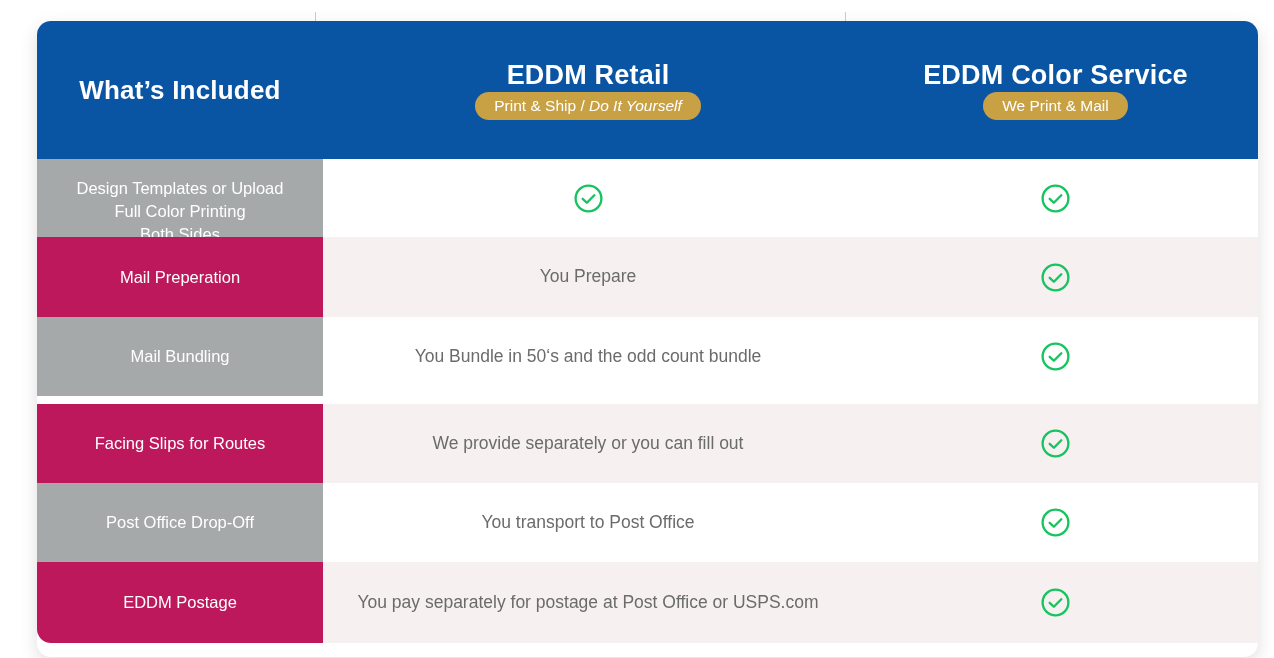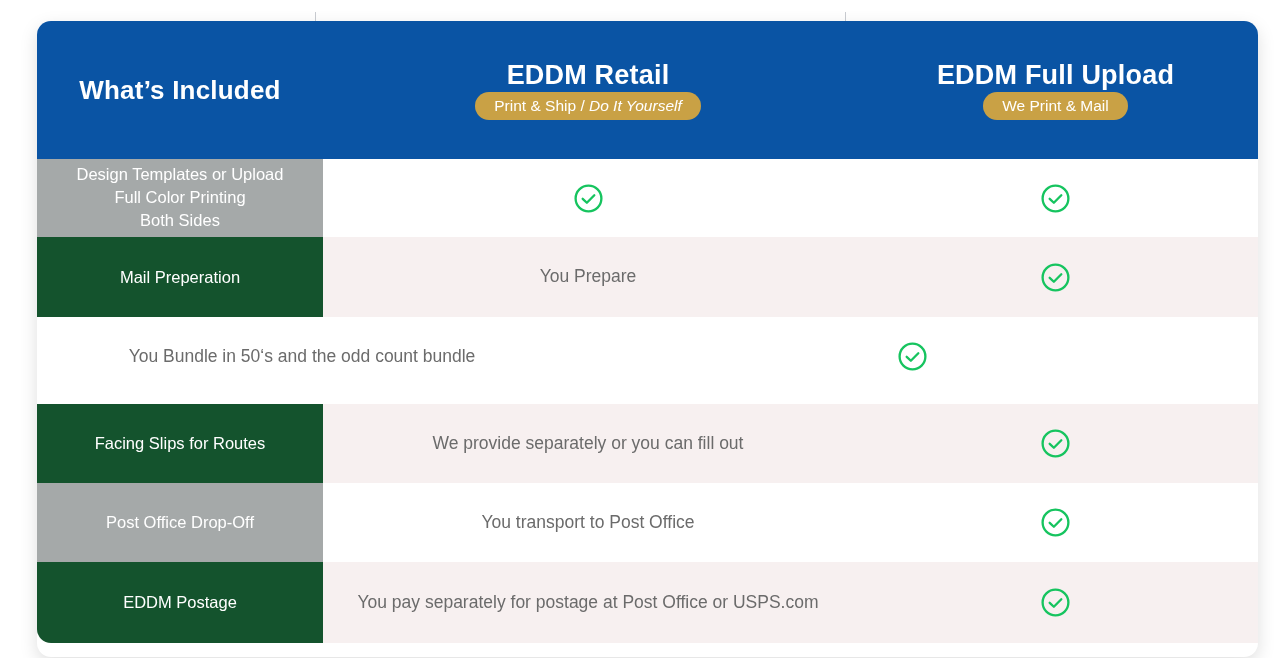--- a/index.html
+++ b/index.html
@@ -100,21 +100,21 @@
     flex: 0 0 286px;
     display: flex;
     align-items: center;
     justify-content: center;
     text-align: center;
     color: #ffffff;
     font-size: 16.5px;
     line-height: 1.38;
     padding: 0 10px;
   }
-  .row.dark  .cell-label { background: #14532d; }
+  .row.dark  .cell-label { background: #be185d; }
   .row.light .cell-label { background: #a5a9a9; }
 
   .cell-a, .cell-b {
     display: flex;
     align-items: center;
     justify-content: center;
     text-align: right;
     color: #6b6b6b;
     font-size: 17.5px;
     line-height: 1.36;
@@ -132,21 +132,21 @@
   .row.r0 { height: 78px; }
   .row.r1 { height: 80px; }
   .row.r2 { height: 79px; }
   .row.r3 { height: 79px; margin-top: 8px; }
   .row.r4 { height: 79px; }
   .row.r5 { height: 81px; }
 
   
   .row.r0 .cell-label {
     align-items: flex-start;
-    padding-top: 4px;
+    padding-top: 18px;
     overflow: hidden;
   }
 
   
   .row.r5 .cell-label { border-bottom-left-radius: 14px; }
 
   
   .check { display: block; width: 31px; height: 31px; }
 </style>
 </head>
@@ -164,21 +164,21 @@
       <div class="hcell label-col">
         <div class="h-title-left">What’s Included</div>
       </div>
 
       <div class="hcell col-a">
         <div class="h-title">EDDM Retail</div>
         <div class="badge"><span>Print &amp; Ship / </span><span class="ital">Do It Yourself</span></div>
       </div>
 
       <div class="hcell col-b">
-        <div class="h-title">EDDM Full Upload</div>
+        <div class="h-title">EDDM Color Service</div>
         <div class="badge"><span>We Print &amp; Mail</span></div>
       </div>
 
     </div>
 
     <div class="body">
 
       <div class="row light r0">
         <div class="cell-label">
           <div>
@@ -206,20 +206,21 @@
         <div class="cell-a">You Prepare</div>
         <div class="cell-b">
           <svg class="check" viewBox="0 0 32 32">
             <circle cx="16" cy="16" r="13.3" fill="none" stroke="#16c45f" stroke-width="2.4"></circle>
             <path d="M10 16.3 L14.3 20.4 L22 12.6" fill="none" stroke="#16c45f" stroke-width="2.4" stroke-linecap="round" stroke-linejoin="round"></path>
           </svg>
         </div>
       </div>
 
       <div class="row light r2">
+        <div class="cell-label">Mail Bundling</div>
         <div class="cell-a">You Bundle in 50‘s and the odd count bundle</div>
         <div class="cell-b">
           <svg class="check" viewBox="0 0 32 32">
             <circle cx="16" cy="16" r="13.3" fill="none" stroke="#16c45f" stroke-width="2.4"></circle>
             <path d="M10 16.3 L14.3 20.4 L22 12.6" fill="none" stroke="#16c45f" stroke-width="2.4" stroke-linecap="round" stroke-linejoin="round"></path>
           </svg>
         </div>
       </div>
 
       <div class="row dark r3">

